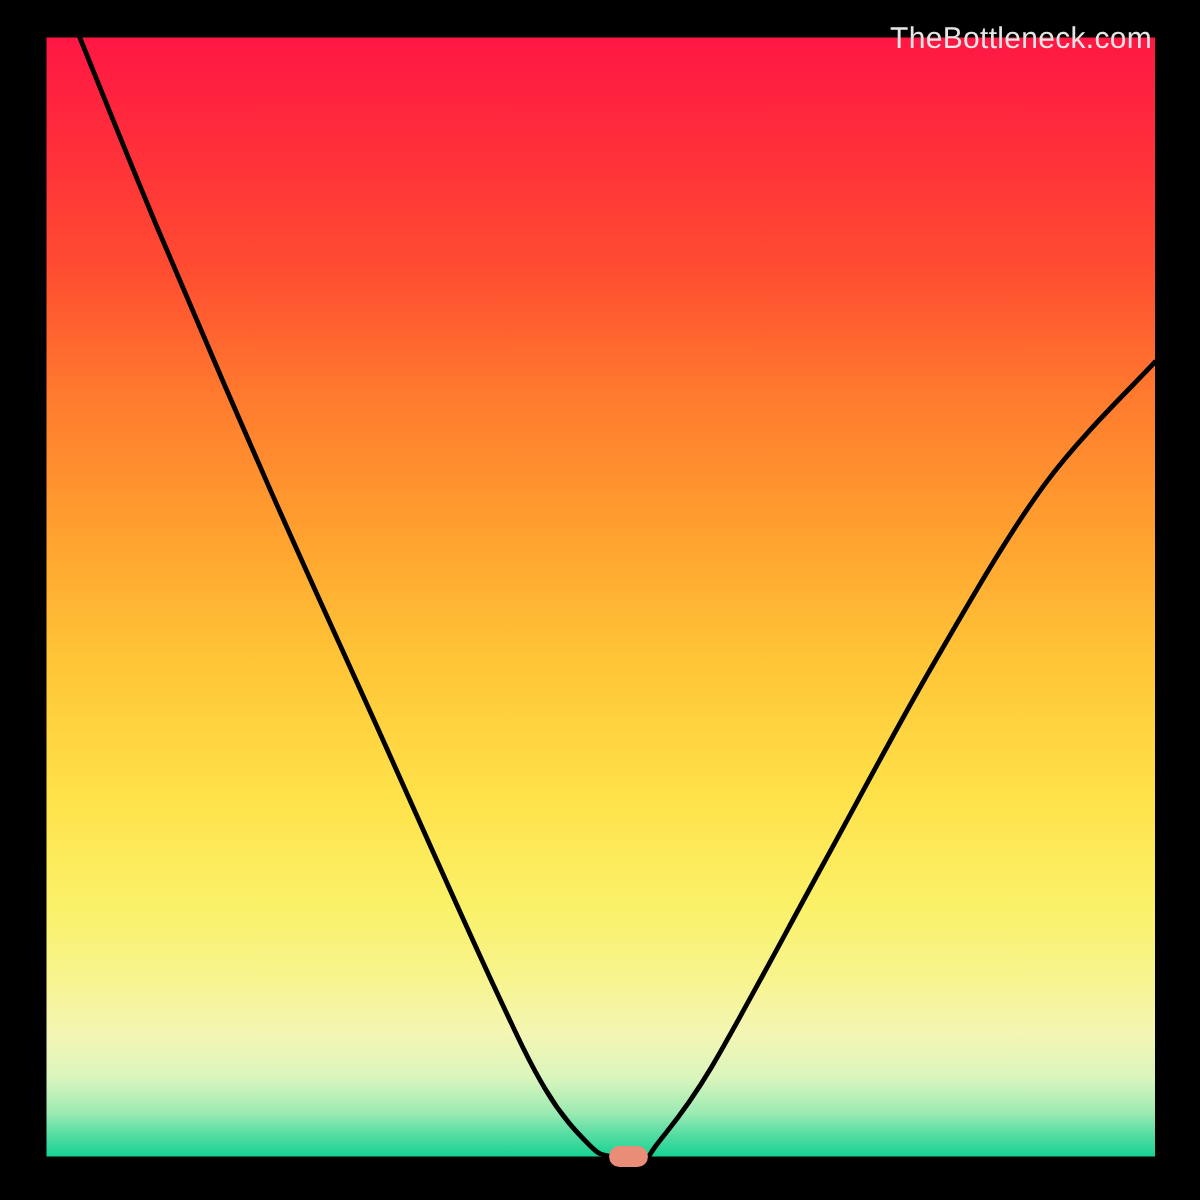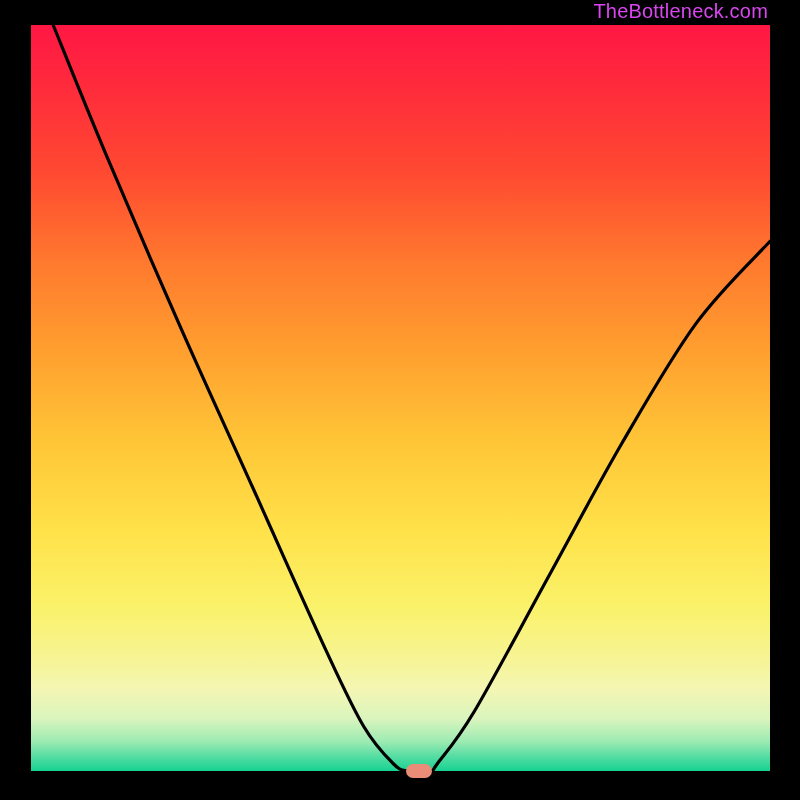--- a/index.html
+++ b/index.html
@@ -59,23 +59,23 @@
   .marker {
     position: absolute;
     width: 26px;
     height: 14px;
     border-radius: 7px;
     background: #E98C78;
     transform: translate(-50%, -50%);
   }
   .attrib {
     position: absolute;
-    top: 0;
+    top: 15px;
     right: 32px;
-    color: #d946ef;
+    color: #e5e5e5;
     font-size: 20px;
     font-weight: 500;
     letter-spacing: 0.2px;
   }
 </style>
 </head>
 <body>
 
 <div class="stage">
 

